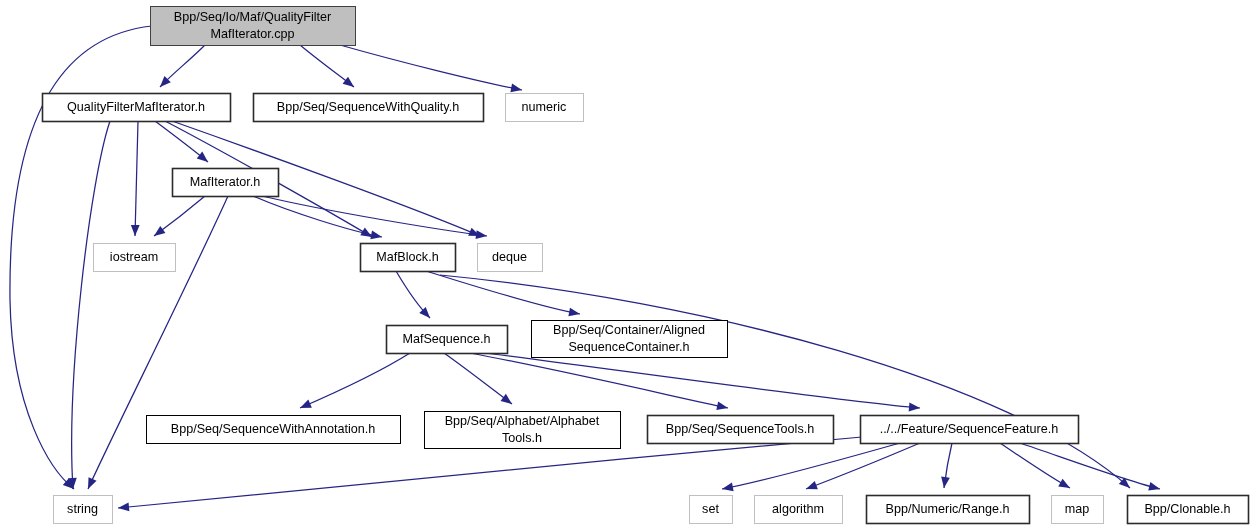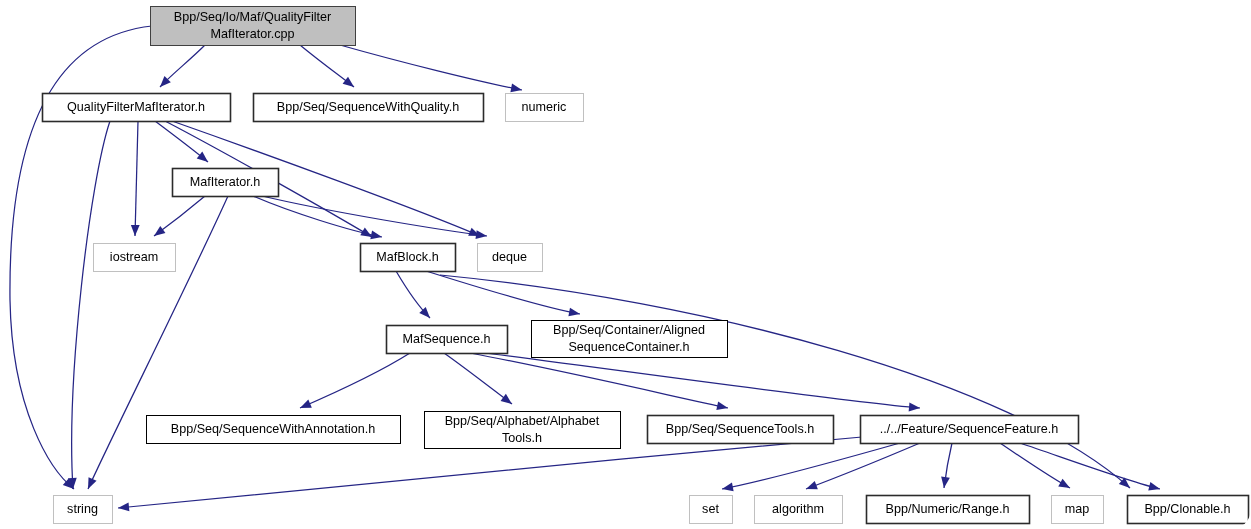--- a/index.html
+++ b/index.html
@@ -7,21 +7,20 @@
     padding: 0;
     background: #ffffff;
   }
   #graph-wrap {
     position: relative;
     width: 1251px;
     height: 529px;
     background: #ffffff;
     overflow: hidden;
     font-family: "Liberation Sans", sans-serif;
-    border-radius: 20px;
   }
   svg#dep-graph {
     display: block;
     width: 1251px;
     height: 529px;
   }
   .node-box {
     fill: #ffffff;
     stroke: #000000;
     stroke-width: 1;

